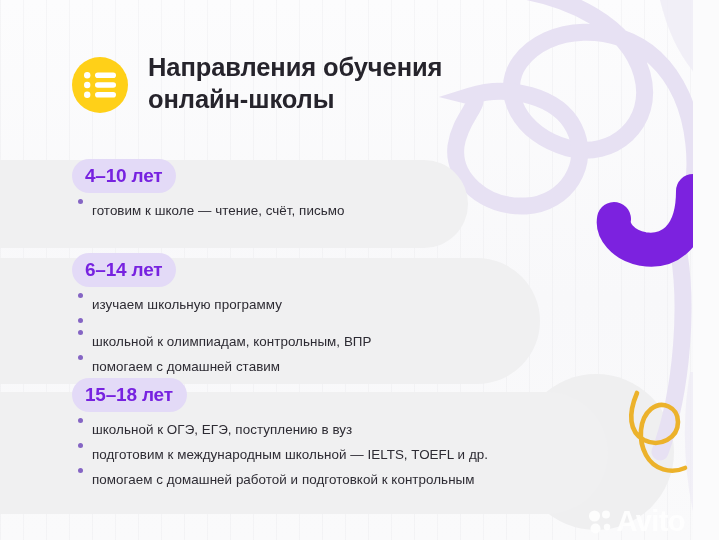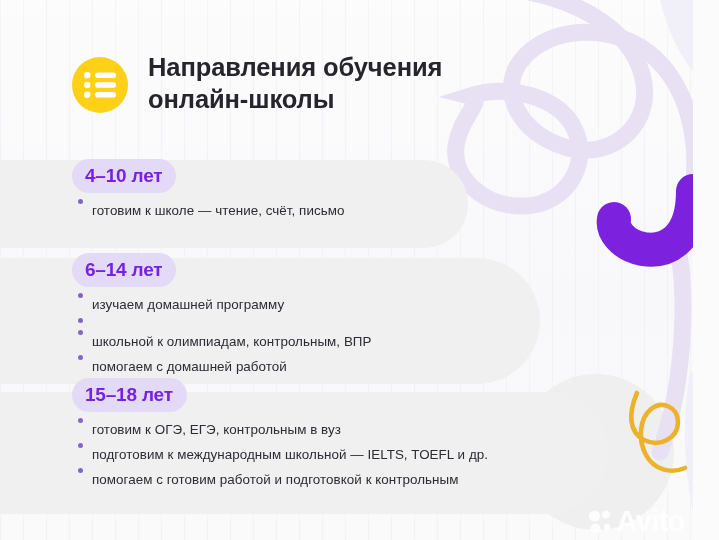--- a/index.html
+++ b/index.html
@@ -229,50 +229,50 @@
         <span>готовим к школе — чтение, счёт, письмо</span>
       </li>
     </ul>
   </div>
 
   <div class="group g1">
     <span class="badge">6–14 лет</span>
     <ul class="items">
       <li class="item">
         <span class="bullet"></span>
-        <span>изучаем домашней программу</span>
+        <span>изучаем школьную программу</span>
       </li>
       <li class="item">
         <span class="bullet"></span>
       </li>
       <li class="item">
         <span class="bullet"></span>
         <span>школьной к олимпиадам, контрольным, ВПР</span>
       </li>
       <li class="item">
         <span class="bullet"></span>
-        <span>помогаем с домашней работой</span>
+        <span>помогаем с домашней ставим</span>
       </li>
     </ul>
   </div>
 
   <div class="group g2">
     <span class="badge">15–18 лет</span>
     <ul class="items">
       <li class="item">
         <span class="bullet"></span>
-        <span>готовим к ОГЭ, ЕГЭ, контрольным в вуз</span>
+        <span>школьной к ОГЭ, ЕГЭ, поступлению в вуз</span>
       </li>
       <li class="item">
         <span class="bullet"></span>
         <span>подготовим к международным школьной — IELTS, TOEFL и др.</span>
       </li>
       <li class="item">
         <span class="bullet"></span>
-        <span>помогаем с готовим работой и подготовкой к контрольным</span>
+        <span>помогаем с домашней работой и подготовкой к контрольным</span>
       </li>
     </ul>
   </div>
 
   <div class="watermark">
     <svg width="26" height="26" viewBox="0 0 26 26">
       <circle cx="6.5" cy="7" r="5.6" fill="rgba(255,255,255,0.92)"></circle>
       <circle cx="18" cy="5.5" r="4.0" fill="rgba(255,255,255,0.92)"></circle>
       <circle cx="7.5" cy="19.5" r="5.0" fill="rgba(255,255,255,0.92)"></circle>
       <circle cx="19" cy="18" r="3.2" fill="rgba(255,255,255,0.92)"></circle>

